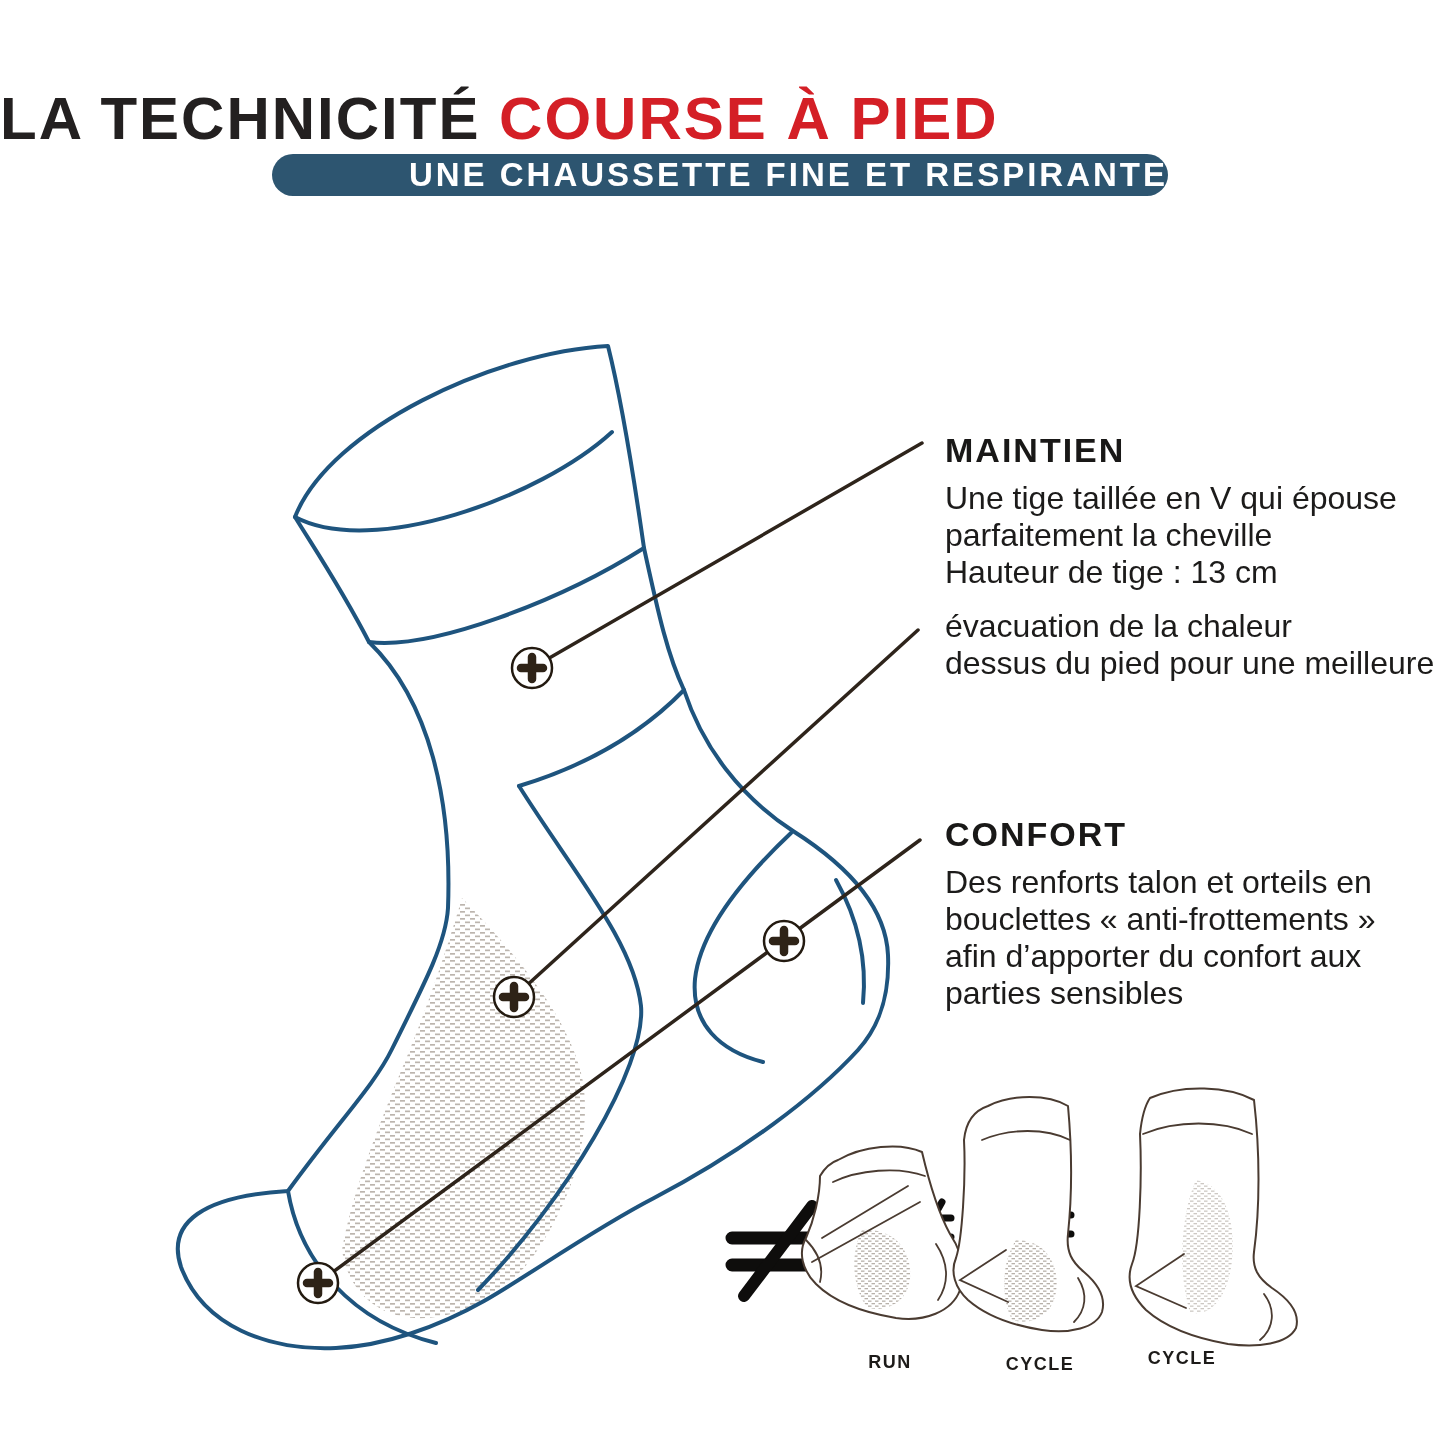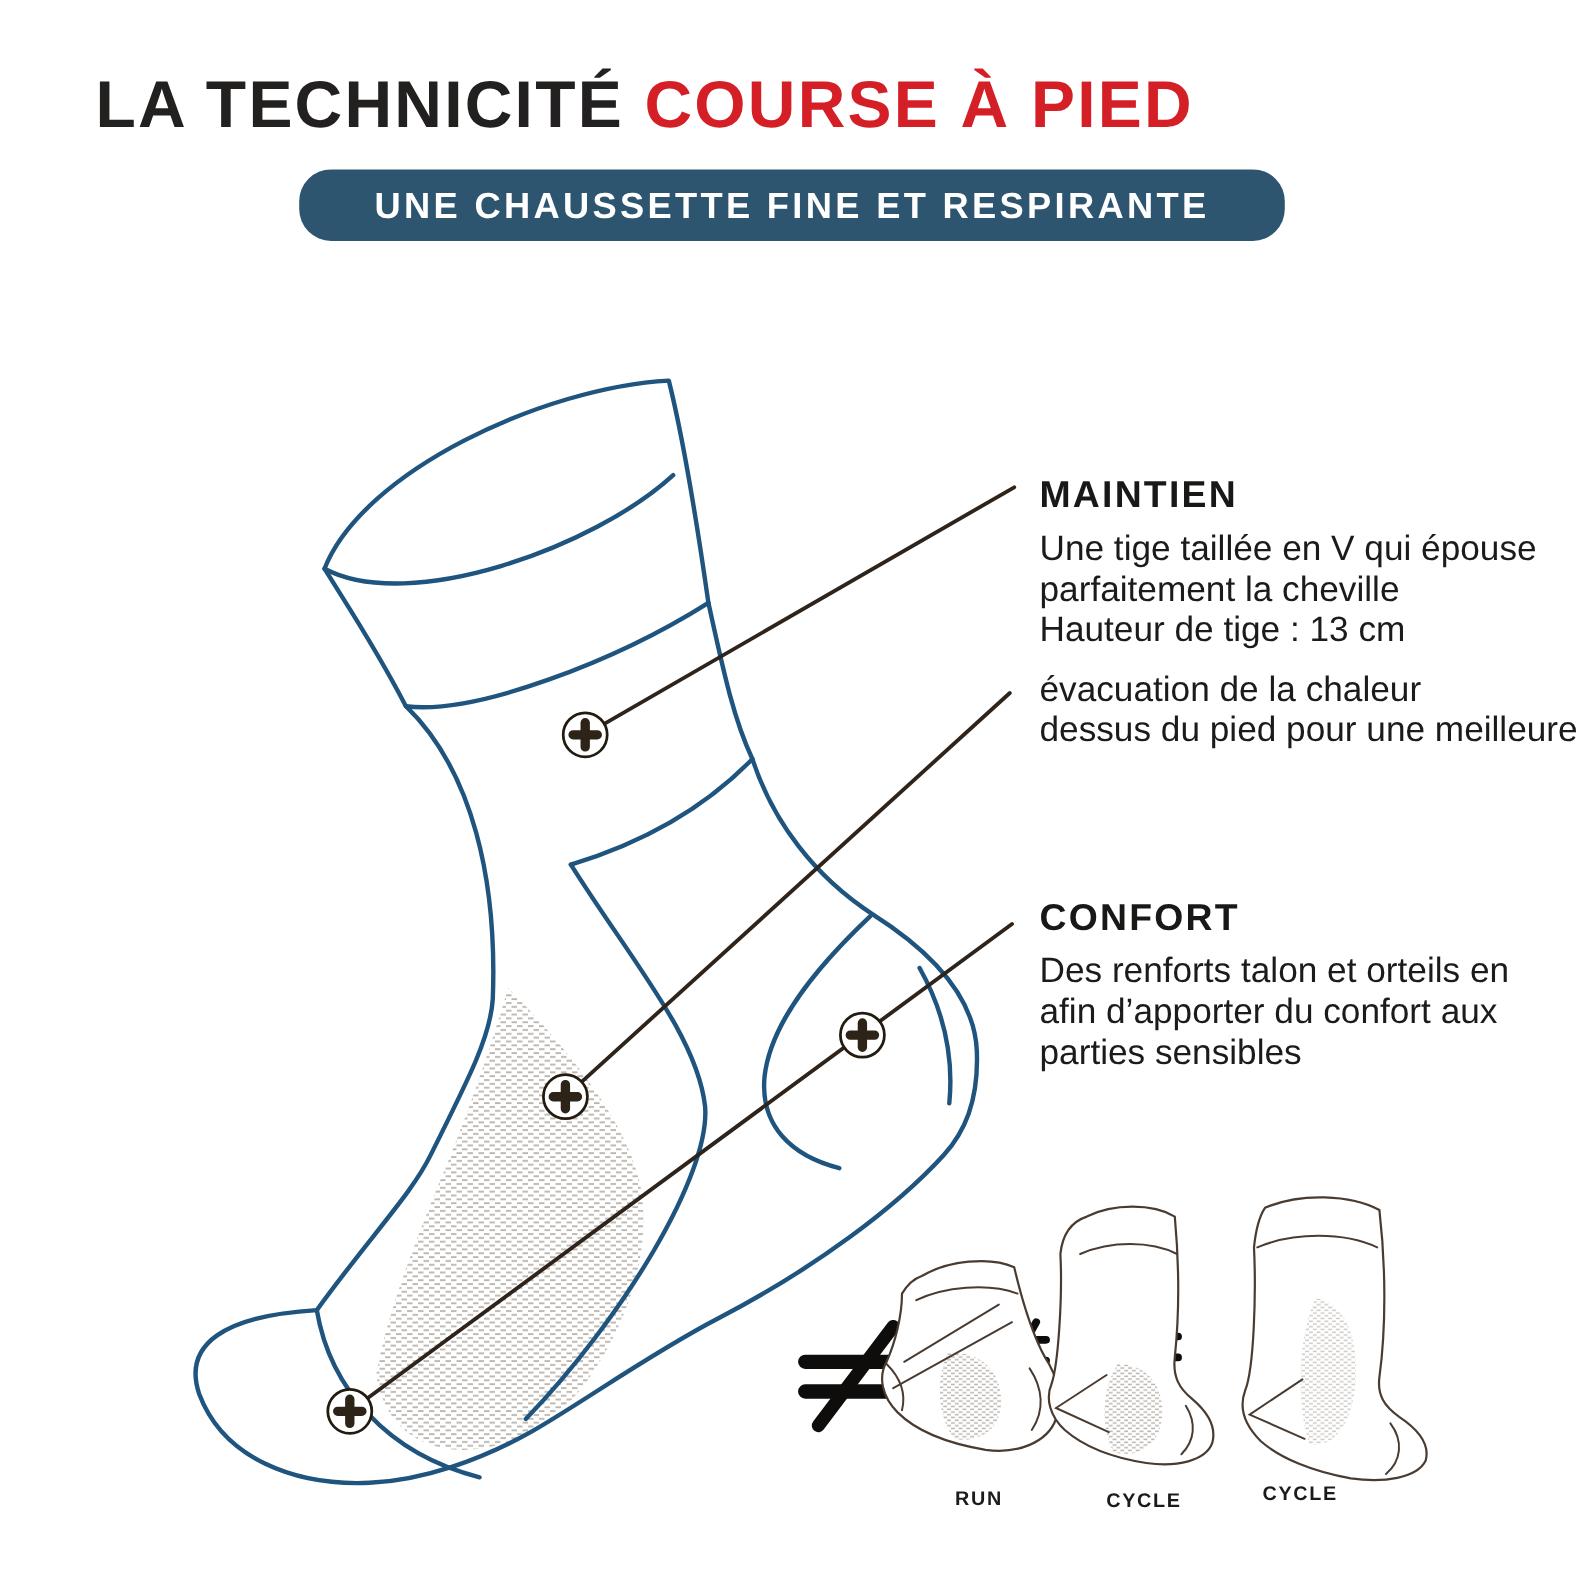--- a/index.html
+++ b/index.html
@@ -1,24 +1,24 @@
 <!DOCTYPE html>
 <html><head>
 <meta charset="utf-8">
 <style>
   html,body{margin:0;padding:0;background:#ffffff;}
   #canvas{position:relative;width:1445px;height:1445px;background:#ffffff;overflow:hidden;
           font-family:"Liberation Sans", sans-serif;}
   
-  .title{position:absolute;top:60px;left:0;width:1172px;text-align:center;
+  .title{position:absolute;top:84px;left:0;width:1172px;
          font-size:60px;font-weight:700;letter-spacing:2px;white-space:nowrap;}
   .title .dark{color:#232020;}
   .title .red{color:#d41f26;}
-  .banner{position:absolute;left:272px;top:154px;width:896px;height:65px;background:#2d5570;
-          border-radius:29px;display:flex;align-items:center;justify-content:center;}
+  .banner{position:absolute;left:272px;top:154px;width:896px;height:42px;background:#2d5570;
+          border-radius:29px;display:flex;align-items:center;justify-content:flex-end;}
   .banner span{color:#ffffff;font-size:33px;font-weight:700;letter-spacing:3px;white-space:nowrap;}
   
   #draw{position:absolute;left:0;top:0;}
   
   .anno{position:absolute;left:945px;width:490px;}
   .anno h3{margin:17px 0 10px 0;font-size:34px;font-weight:700;letter-spacing:2px;color:#191817;}
   .anno .line{font-size:32px;line-height:37px;color:#1c1b1a;}
   #anno-maintien{top:414px;}
   #anno-respirabilite{top:608px;}
   #anno-confort{top:798px;}
@@ -153,17 +153,18 @@
   </div>
 
   <div class="anno" id="anno-respirabilite">
     <div class="line">évacuation de la chaleur</div>
     <div class="line">dessus du pied pour une meilleure</div>
   </div>
 
   <div class="anno" id="anno-confort">
     <h3>CONFORT</h3>
     <div class="line">Des renforts talon et orteils en</div>
+    <div class="line">bouclettes « anti-frottements »</div>
     <div class="line">afin d’apporter du confort aux</div>
     <div class="line">parties sensibles</div>
   </div>
 
 </div>
 
 </body></html>

